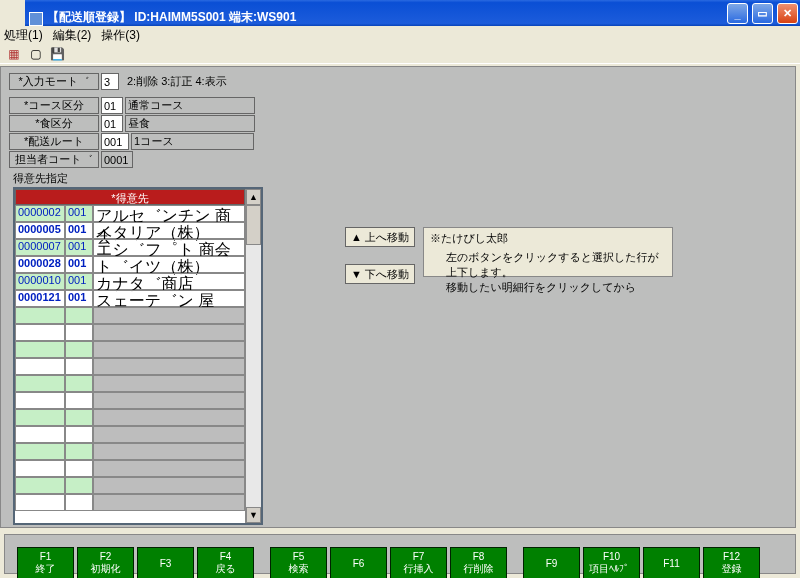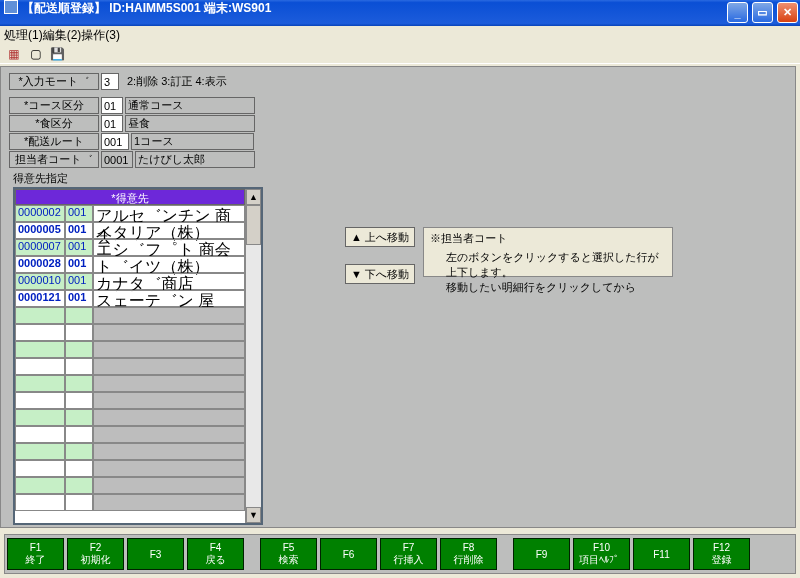--- a/index.html
+++ b/index.html
@@ -1,51 +1,51 @@
 <!DOCTYPE html>
 <html><head>
 <meta charset="utf-8">
 <style>
   * { box-sizing: border-box; }
   body { margin:0; padding:0; font-family:"MS PGothic","MS Gothic",sans-serif; font-size:12px; background:#ece9d8; width:800px; height:578px; position:relative; overflow:hidden; }
-  .titlebar { height:26px; background:linear-gradient(to bottom,#2a6ae1 0%,#0a4fd5 10%,#1c5cdb 90%,#0843b8 100%); color:#fff; display:flex; align-items:flex-start; font-weight:bold; font-size:12px; padding-left:4px; }
+  .titlebar { height:26px; background:linear-gradient(to bottom,#2a6ae1 0%,#0a4fd5 10%,#1c5cdb 90%,#0843b8 100%); color:#fff; display:flex; align-items:flex-end; font-weight:bold; font-size:12px; padding-left:4px;margin-left:25px; }
   .titlebar .icon-sq { width:14px; height:14px; background:#6090d8; border:1px solid #fff; margin-right:4px; }
   .titlebar .spacer { flex:1; }
   .winbtn { width:21px; height:21px; margin:2px; border:1px solid #fff; border-radius:3px; background:linear-gradient(to bottom,#7fa8e6,#2a6ae1); display:flex; align-items:center; justify-content:center; font-size:11px; font-weight:bold; cursor:pointer; color:#fff;}
   .winbtn.close { background:linear-gradient(to bottom,#f09070,#d84212); }
-  .menubar { height:18px; background:#ece9d8; display:flex; align-items:center; padding:0 4px; }
+  .menubar { height:18px; background:#ece9d8; display:flex; align-items:center; padding:0 4px; gap:10px; }
   .menubar span { cursor:pointer; }
   .toolbar { height:20px; background:#ece9d8; display:flex; align-items:center; padding:0 6px; gap:6px; border-bottom:1px solid #fff; }
   .tb-icon { width:16px; height:16px; display:flex; align-items:center; justify-content:center; font-size:12px; cursor:pointer;}
   .content { position:absolute; top:66px; left:0; right:4px; bottom:50px; background:#bdbebd; border:1px solid #888;}
   .form-area { position:absolute; top:6px; left:8px; }
   .row { display:flex; align-items:center; margin-bottom:1px; height:17px;}
   .lbl { width:90px; height:17px; border:1px solid #666; text-align:right; font-size:11px; display:flex; align-items:center; justify-content:center; background:#bdbebd;}
   .fld { height:17px; border:1px solid #666; background:#fff; font-size:11px; display:flex; align-items:center; padding:0 2px; margin-left:2px;}
   .fld.gray { background:#bdbebd; }
   .hint { font-size:11px; margin-left:8px;}
   .section-label { position:absolute; top:104px; left:12px; font-size:11px;}
   .grid-container { position:absolute; top:120px; left:12px; width:250px; height:338px; border:2px solid #567; background:#fff; display:flex;}
   .grid-table { flex:1; overflow:hidden;}
-  .grid-head { background:#6d28d9; color:#fff; text-align:center; font-size:11px; height:16px; line-height:16px; border:1px solid #666;}
+  .grid-head { background:#b91c1c; color:#fff; text-align:center; font-size:11px; height:16px; line-height:16px; border:1px solid #666;}
   .grid-row { display:flex; height:17px;}
   .grid-row .c1 { width:50px; border:1px solid #888; font-size:11px; padding:0 2px;}
   .grid-row .c2 { width:28px; border:1px solid #888; font-size:11px; padding:0 2px;}
   .grid-row .c3 { flex:1; border:1px solid #888; font-size:16px; padding:0 2px;}
   .grid-row.even .c1,.grid-row.even .c2{ background:#c6efc6;}
   .grid-row.odd  .c1,.grid-row.odd  .c2{ background:#fff;font-weight:bold;}
   .grid-row.empty.even .c1,.grid-row.empty.even .c2{ background:#c6efc6;}
   .grid-row.empty .c3{ background:#bdbdbd;}
   .scroll-col { width:16px; background:#e8e8e8; border-left:1px solid #888; position:relative;}
   .sc-arrow { height:16px; background:#d4d0c8; border:1px solid #888; font-size:9px; text-align:center; line-height:14px; cursor:pointer;}
   .sc-thumb { position:absolute; top:16px; left:0; right:0; height:40px; background:#d4d0c8; border:1px solid #888;}
   .move-area { position:absolute; top:160px; left:344px; width:330px;}
   .move-btn { width:70px; height:20px; border:1px solid #666; background:#ece9d8; font-size:11px; cursor:pointer; display:inline-flex; align-items:center; justify-content:center; margin-bottom:17px;}
   .info-box { position:absolute; top:160px; left:422px; width:250px; height:50px; border:1px solid #888; background:#ece9d8; font-size:11px; padding:3px 6px;}
-  .fkey-bar { position:absolute; bottom:4px; left:4px; right:4px; height:40px; background:#bdbebd; border:1px solid #888; display:flex; align-items:center; padding:2px; gap:4px;}
+  .fkey-bar { position:absolute; bottom:4px; left:4px; right:4px; height:40px; background:#bdbebd; border:1px solid #888; display:flex; padding:12px; gap:4px;}
   .fkey-group { display:flex; gap:3px;}
   .fkey { width:57px; height:32px; background:#008000; color:#fff; font-size:10px; display:flex; flex-direction:column; align-items:center; justify-content:center; border:1px solid #002200; cursor:pointer;}
   .bluecode{ color:#0020c0;}
 </style>
 </head>
 <body>
 
 <div class="titlebar">
   <div class="icon-sq"></div>
   <span>【配送順登録】 ID:HAIMM5S001 端末:WS901</span>
@@ -87,21 +87,20 @@
       <div class="fld gray" style="width:130px">昼食</div>
     </div>
     <div class="row">
       <div class="lbl">*配送ルート</div>
       <div class="fld" style="width:28px">001</div>
       <div class="fld gray" style="width:123px">1コース</div>
     </div>
     <div class="row">
       <div class="lbl">担当者コート゛</div>
       <div class="fld gray" style="width:32px">0001</div>
-      <div class="fld gray" style="width:120px">たけびし太郎</div>
     </div>
   </div>
 
   <div class="section-label">得意先指定</div>
 
   <div class="grid-container">
     <div class="grid-table">
       <div class="grid-head">*得意先</div>
       <div id="grid-body">
           <div class="grid-row even">
@@ -201,21 +200,21 @@
       <div class="sc-thumb"></div>
       <div class="sc-arrow" style="position:absolute;bottom:0;left:0;right:0">▼</div>
     </div>
   </div>
 
   <div class="move-area">
     <div class="move-btn">▲ 上へ移動</div><br>
     <div class="move-btn">▼ 下へ移動</div>
   </div>
   <div class="info-box">
-    <div>※担当者コート</div>
+    <div>※たけびし太郎</div>
     <div style="height:4px"></div>
     <div style="padding-left:16px">左のボタンをクリックすると選択した行が上下します。</div>
     <div style="padding-left:16px">移動したい明細行をクリックしてから</div>
   </div>
 
 </div>
 
 <div class="fkey-bar">
   <div class="fkey-group" id="fg1">
       <div class="fkey">

